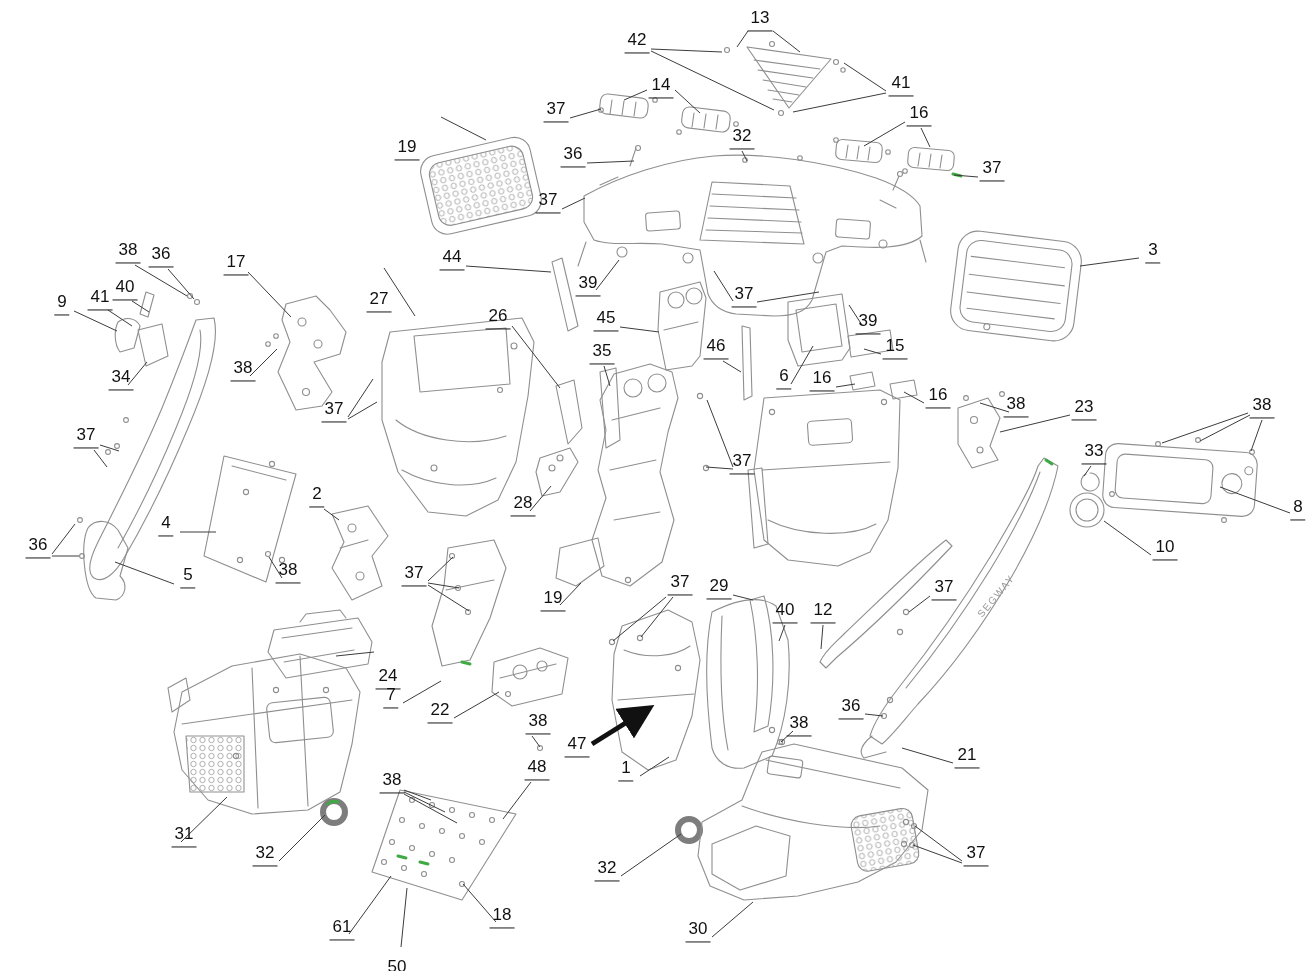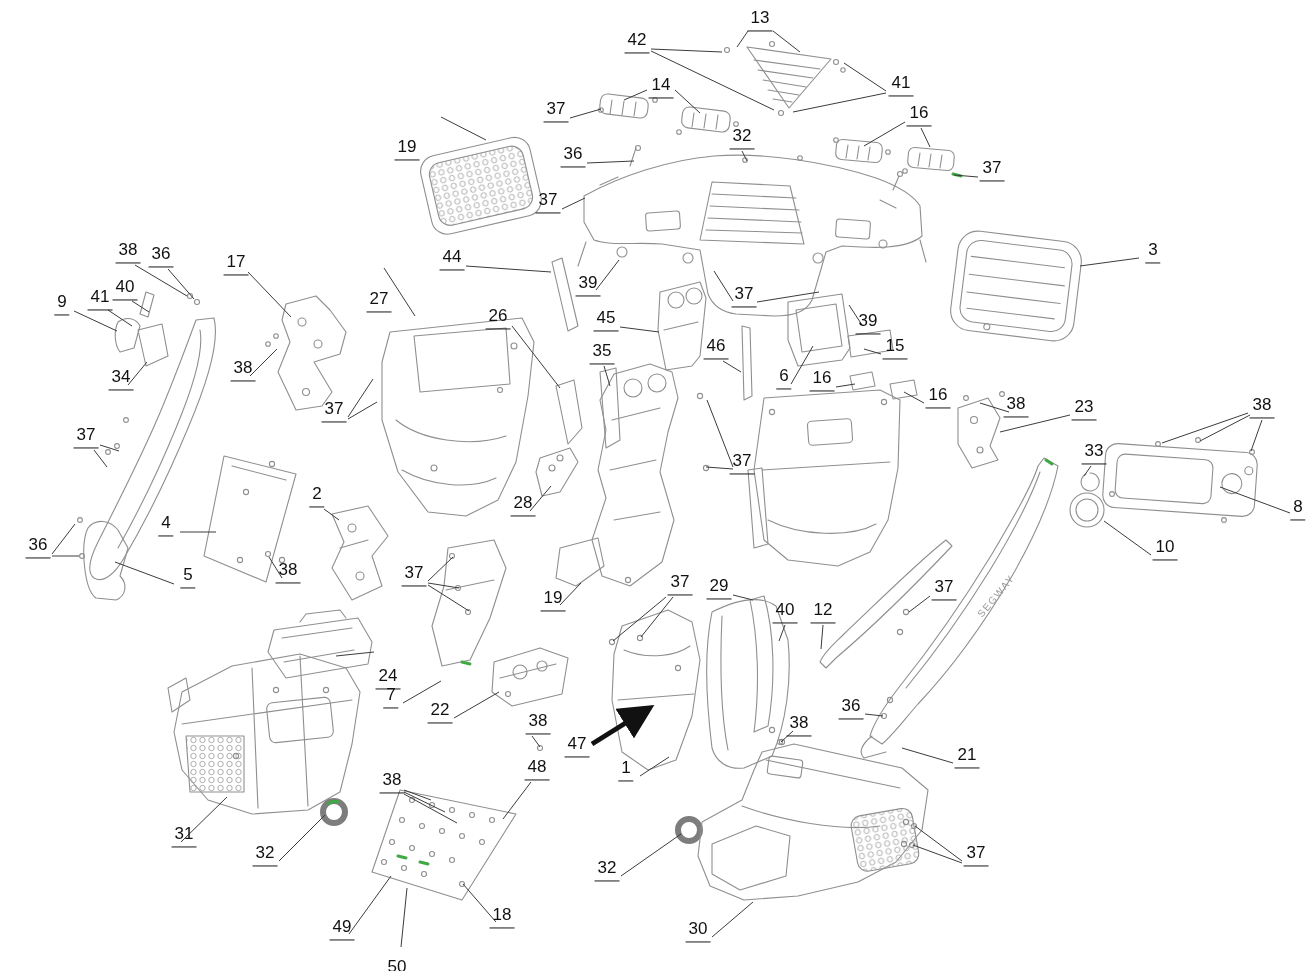--- a/index.html
+++ b/index.html
@@ -534,16 +534,16 @@
       <div class="callout" style="left: 967px; top: 768px;">21</div>
       <div class="callout" style="left: 626px; top: 781px;">1</div>
       <div class="callout" style="left: 537px; top: 780px;">48</div>
       <div class="callout" style="left: 392px; top: 793px;">38</div>
       <div class="callout" style="left: 184px; top: 847px; text-align: right;">31</div>
       <div class="callout" style="left: 265px; top: 866px;">32</div>
       <div class="callout" style="left: 976px; top: 866px;">37</div>
       <div class="callout" style="left: 607px; top: 881px;">32</div>
       <div class="callout" style="left: 502px; top: 928px;">18</div>
       <div class="callout" style="left: 698px; top: 942px;">30</div>
-      <div class="callout" style="left: 342px; top: 940px;">49</div>
+      <div class="callout" style="left: 342px; top: 940px;">61</div>
       <div class="callout" style="left: 397px; top: 980px;">50</div>
     </div>
 </div>
 
 </body></html>

